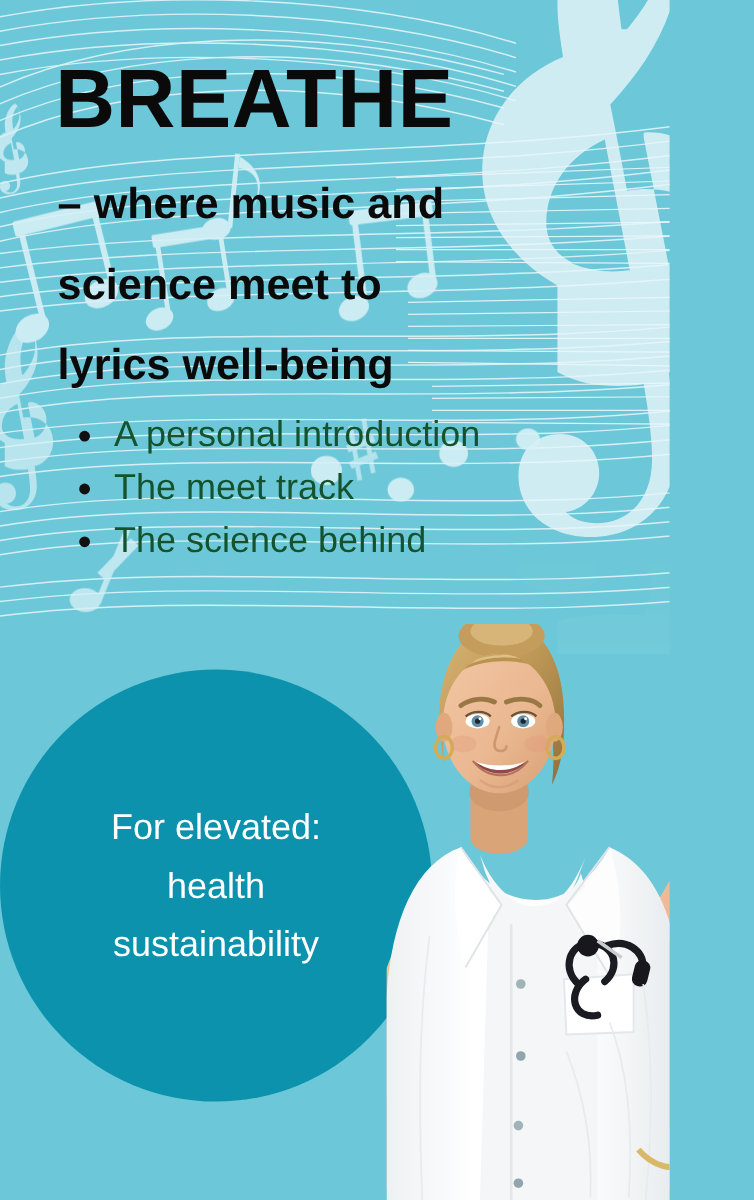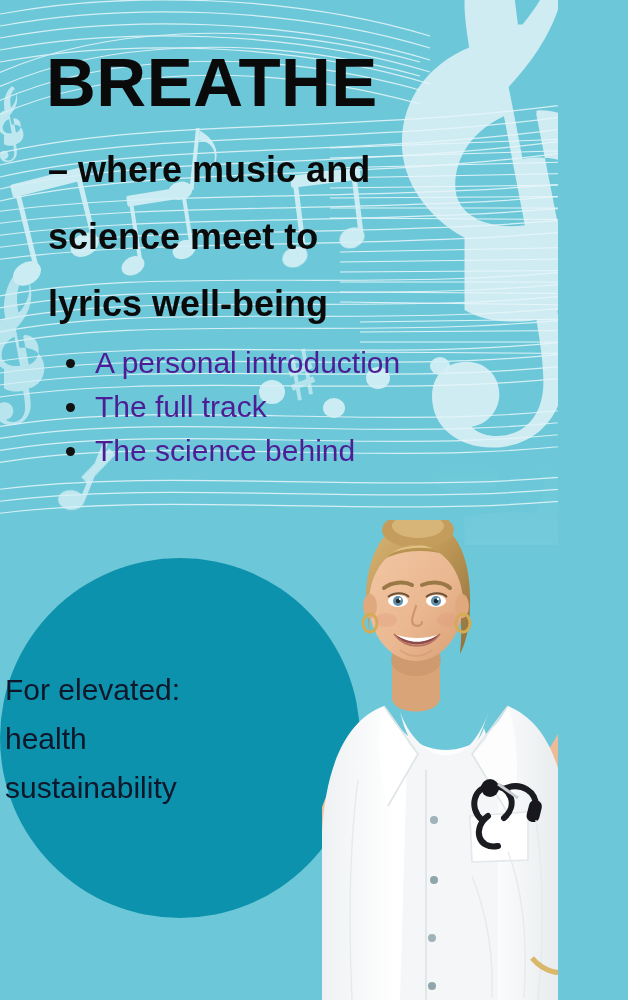--- a/index.html
+++ b/index.html
@@ -30,40 +30,40 @@
     line-height:67px;margin:4px;
   }
 
   
   .bullets{
     position:absolute;left:62px;top:341px;
     margin:0;padding:0;list-style:none;
   }
   .bullets li{
     position:relative;
-    font-size:30px;color:#4c1d95;
+    font-size:30px;color:#14532d;
     line-height:44px;
     padding-left:33px;
     white-space:nowrap;
   }
   .bullets li .dot{
     position:absolute;left:4px;top:50%;
     width:9px;height:9px;margin-top:-4px;
     border-radius:50%;background:#111;
   }
 
   
   .circle{
     position:absolute;left:0px;top:558px;
     width:360px;height:360px;border-radius:50%;
     background:#0d92ad;
     display:flex;align-items:center;justify-content:center;
   }
   .circle-text{
-    text-align:left;color:#0f172a;
+    text-align:center;color:#ffffff;
     font-size:30px;line-height:49px;
     width:350px;
   }
   .circle-text span{display:block;white-space:nowrap;}
 
   
   .photo{
     position:absolute;left:322px;top:520px;width:306px;height:480px;
     overflow:hidden;
   }
@@ -314,21 +314,21 @@
     </div>
   </div>
 
   <ul class="bullets">
     <li>
       <span class="dot"></span>
       <span>A personal introduction</span>
     </li>
     <li>
       <span class="dot"></span>
-      <span>The full track</span>
+      <span>The meet track</span>
     </li>
     <li>
       <span class="dot"></span>
       <span>The science behind</span>
     </li>
   </ul>
 
   <div class="circle">
     <div class="circle-text">
       <span>For elevated:</span>

